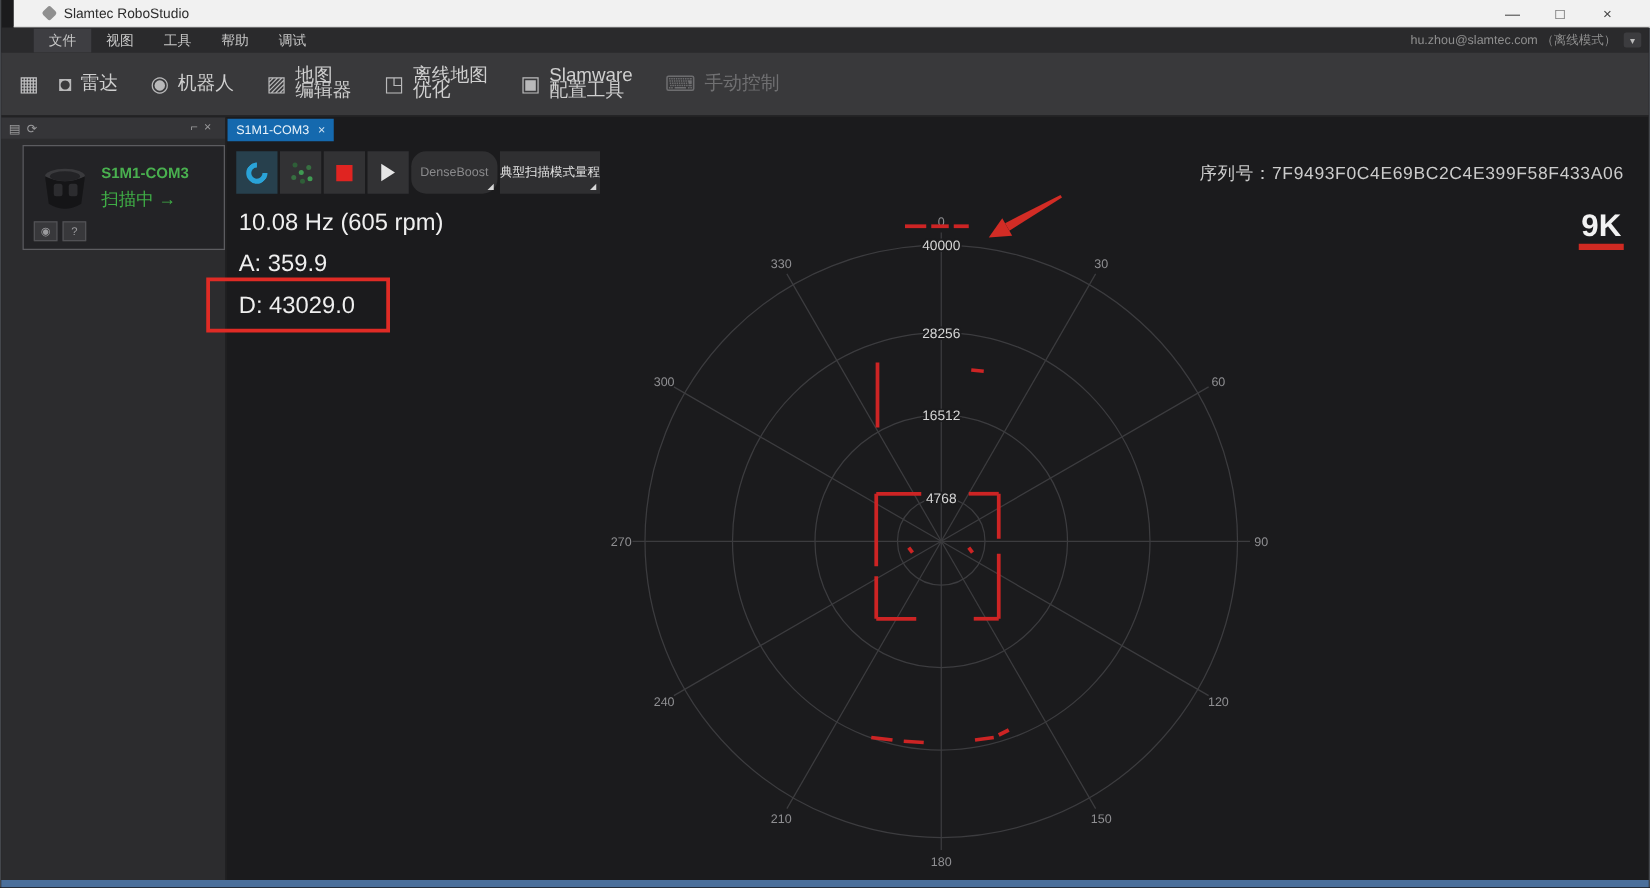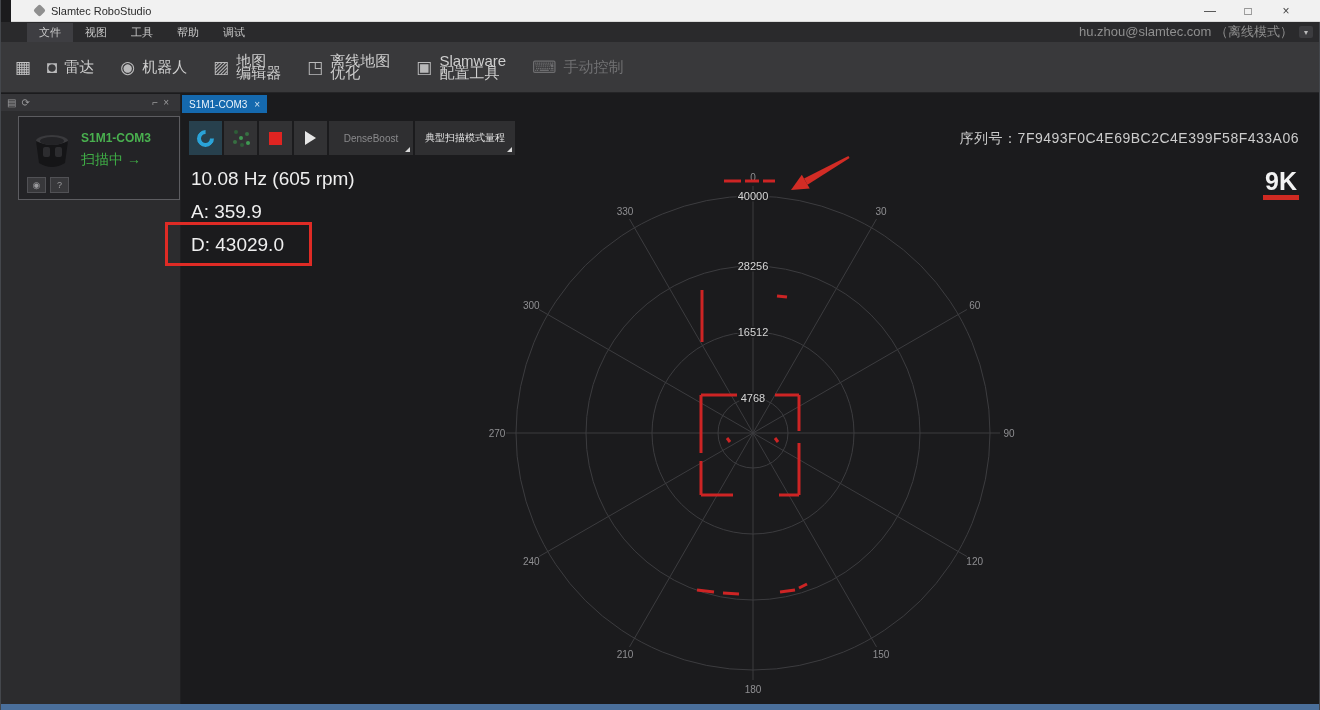--- a/index.html
+++ b/index.html
@@ -18,21 +18,21 @@
   .win-btns { margin-left:auto; display:flex; }
   .win-btn { width:38px; height:22px; display:flex; align-items:center; justify-content:center;
              color:#444; font-size:12px; cursor:default; }
 
   
   .menubar { position:absolute; left:0; top:22px; width:100%; height:20px;
              background:#2a2a2c; display:flex; align-items:center; padding:0 6px; }
   .menu-item { color:#c8c8c8; font-size:11px; padding:2px 12px; }
   .menu-item.active { background:#3e3e42;margin-left:20px; }
   .menu-spacer { flex:1; }
-  .account-text { color:#8f8f8f; font-size:13px; margin-right:6px; }
+  .account-text { color:#8f8f8f; font-size:10px; margin-right:6px; }
   .account-btn { width:14px; height:12px; background:#3c3c3f; color:#bbb; font-size:8px;
                  display:flex; align-items:center; justify-content:center; border-radius:2px; }
 
   
   .toolbar { position:absolute; left:0; top:42px; width:100%; height:51px;
              background:#39393b; display:flex; align-items:center; padding:0 14px;
              border-bottom:1px solid #242426; }
   .tb-item { display:flex; align-items:center; margin-right:26px; color:#cfcfcf; }
   .tb-item.disabled { color:#707072; }
   .tb-ico { font-size:17px; color:#b9b9ba; margin-right:7px; line-height:1; }
@@ -72,22 +72,22 @@
   .scan-dots { width:4px; height:4px; border-radius:50%; background:#3f9a52;
                box-shadow:6px -4px 0 #376f41, -5px -6px 0 #2f5e38, 7px 5px 0 #3f9a52,
                           -6px 4px 0 #376f41, 1px 7px 0 #2f5e38; }
   .stop-sq { width:13px; height:13px; background:#e02421; }
   .play-tri { width:0; height:0; border-left:11px solid #e6e6e6;
               border-top:7px solid transparent; border-bottom:7px solid transparent; }
   .sdrop { height:34px; background:#2f2f31; display:flex; align-items:center;
            justify-content:center; position:relative; padding:0 10px; }
   .sdrop .caret { position:absolute; right:3px; bottom:3px; width:0; height:0;
                   border-bottom:5px solid #d8d8d8; border-left:5px solid transparent; }
-  .drop-mode { width:84px; color:#8a8a8c; font-size:10px; }
-  .drop-range { width:100px; color:#e2e2e2; font-size:10px; letter-spacing:0; white-space:nowrap; }
+  .drop-mode { width:69px; color:#8a8a8c; font-size:10px;border-radius:12px; }
+  .drop-range { width:80px; color:#e2e2e2; font-size:10px; letter-spacing:0; white-space:nowrap; }
 
   
   .readout { position:absolute; left:190px; top:168px; color:#efefef; font-size:19px; }
   .readout div { margin-bottom:11px; }
   .red-box { position:absolute; left:164px; top:222px; width:147px; height:44px;
              border:3px solid #df2b25; }
   .serial { position:absolute; right:20px; top:130px; color:#cccccc; font-size:14px;
             letter-spacing:0.5px; }
   .rate-badge { position:absolute; right:22px; top:167px; color:#f2f2f2; font-size:25px;
                 font-weight:bold; }

